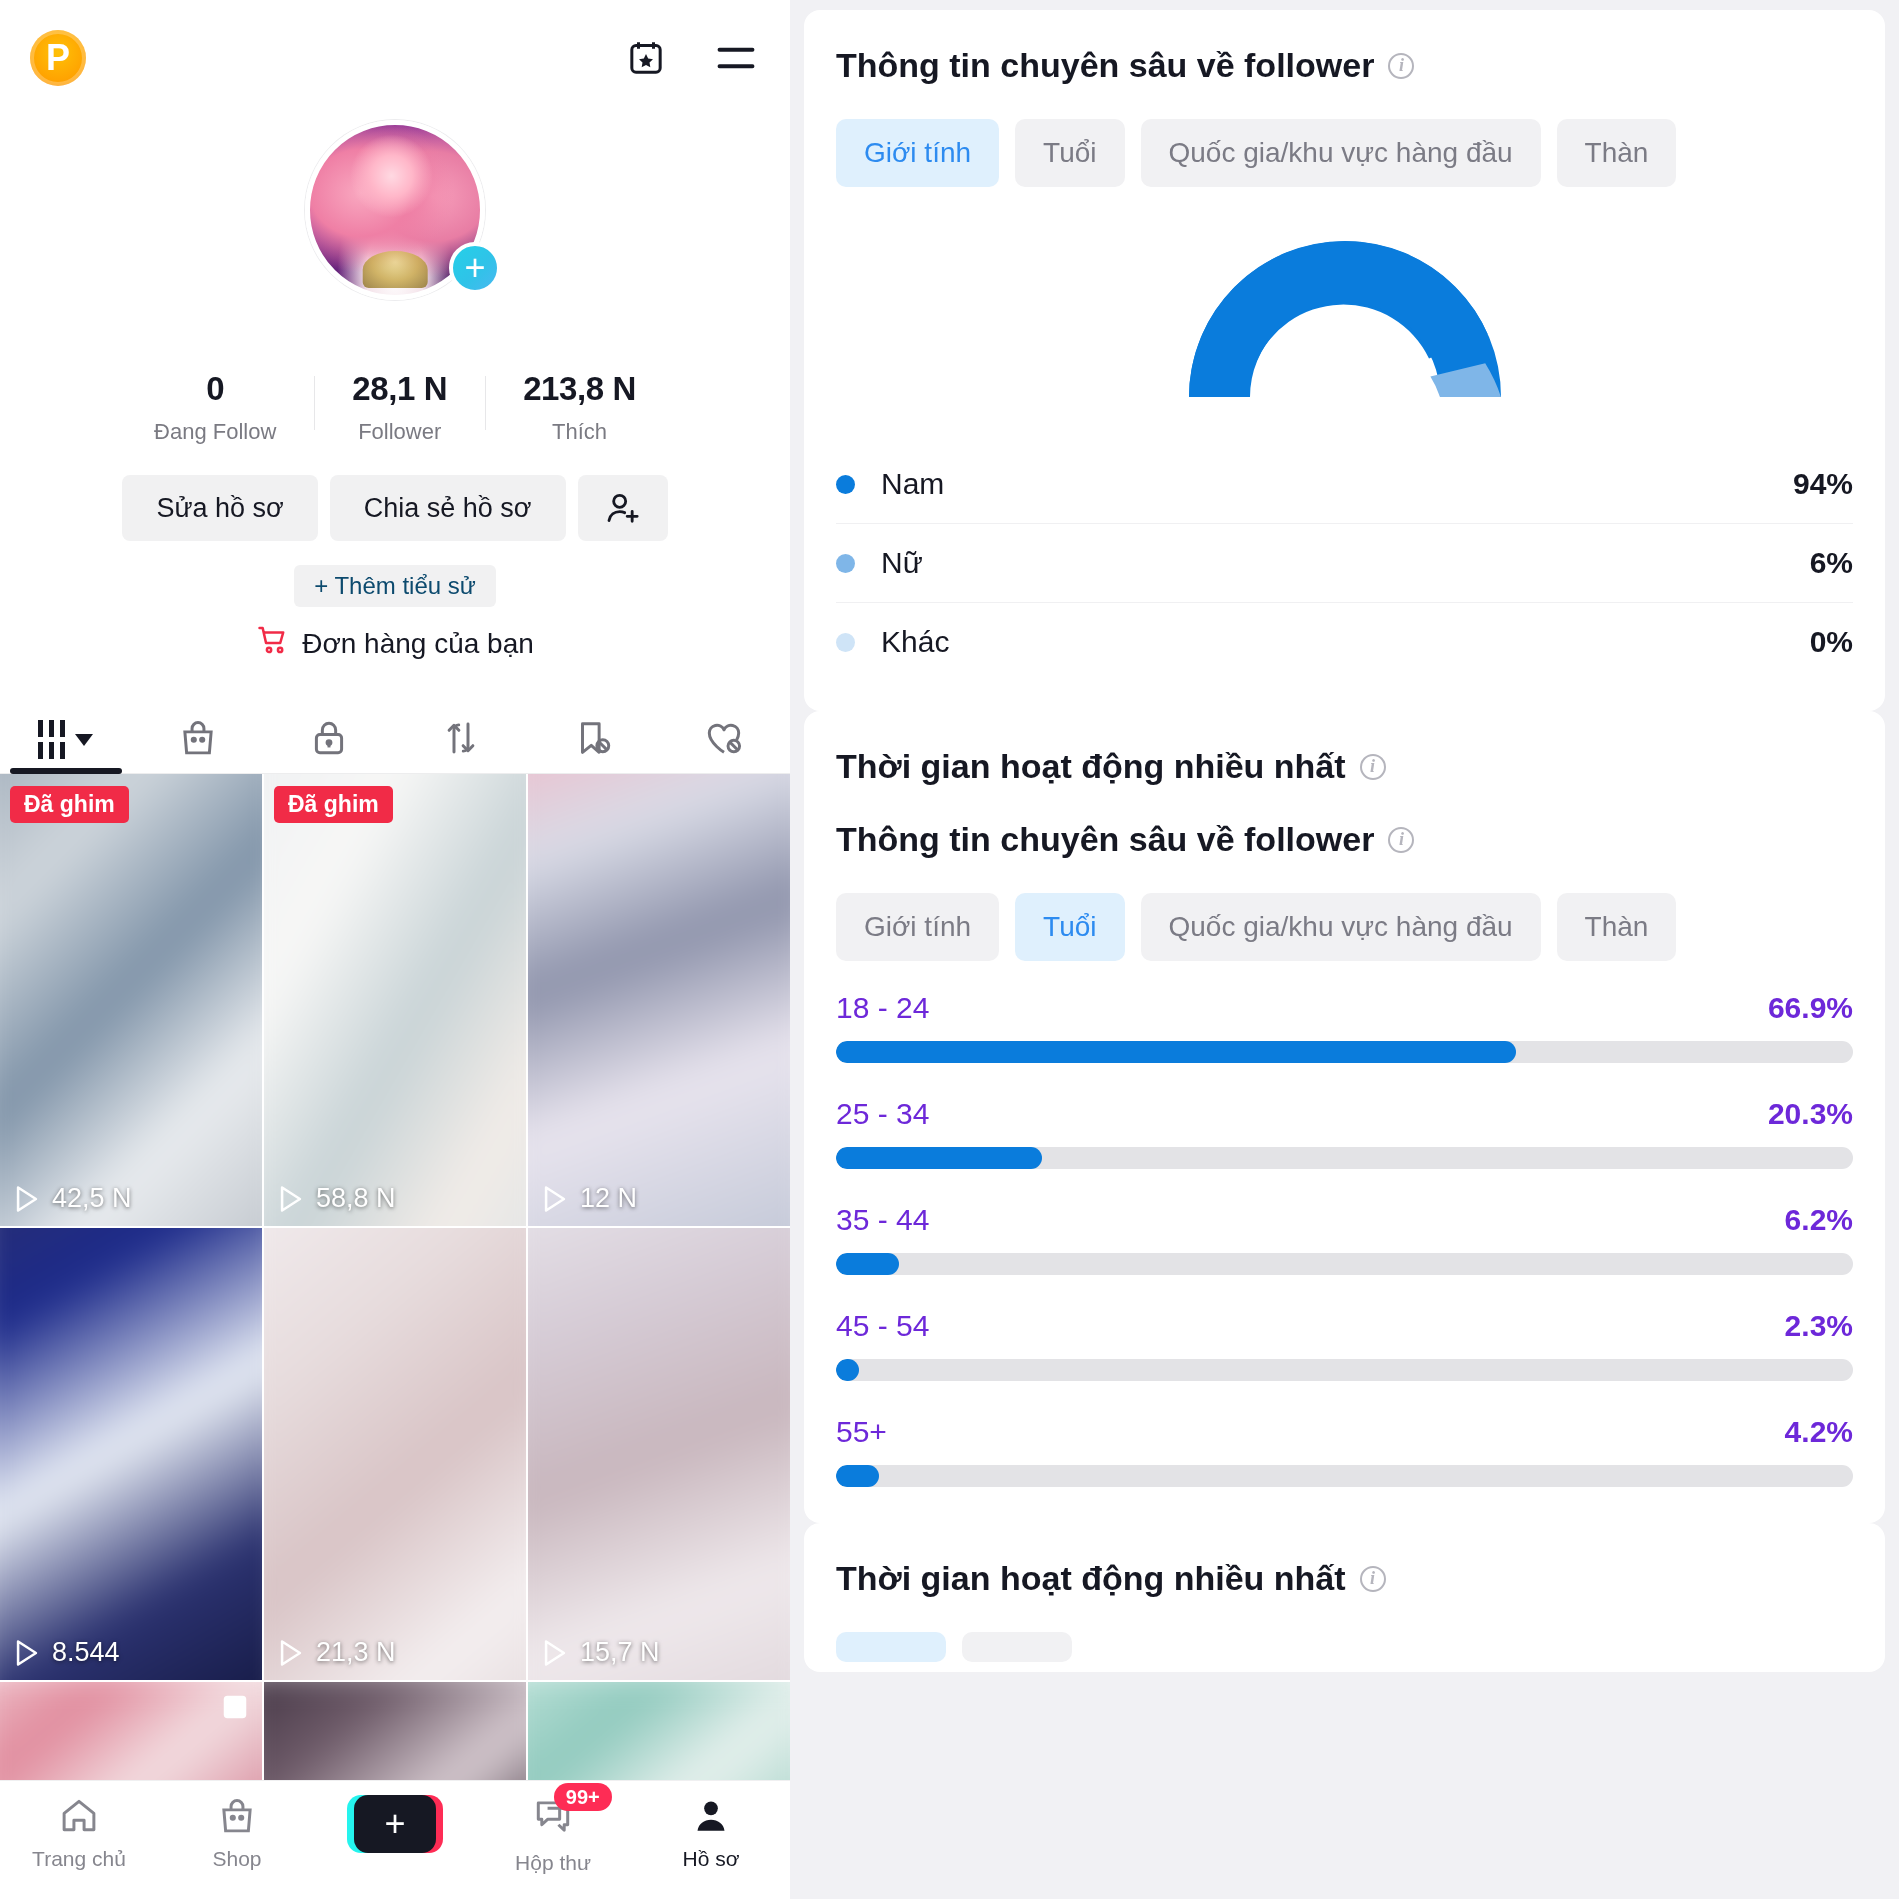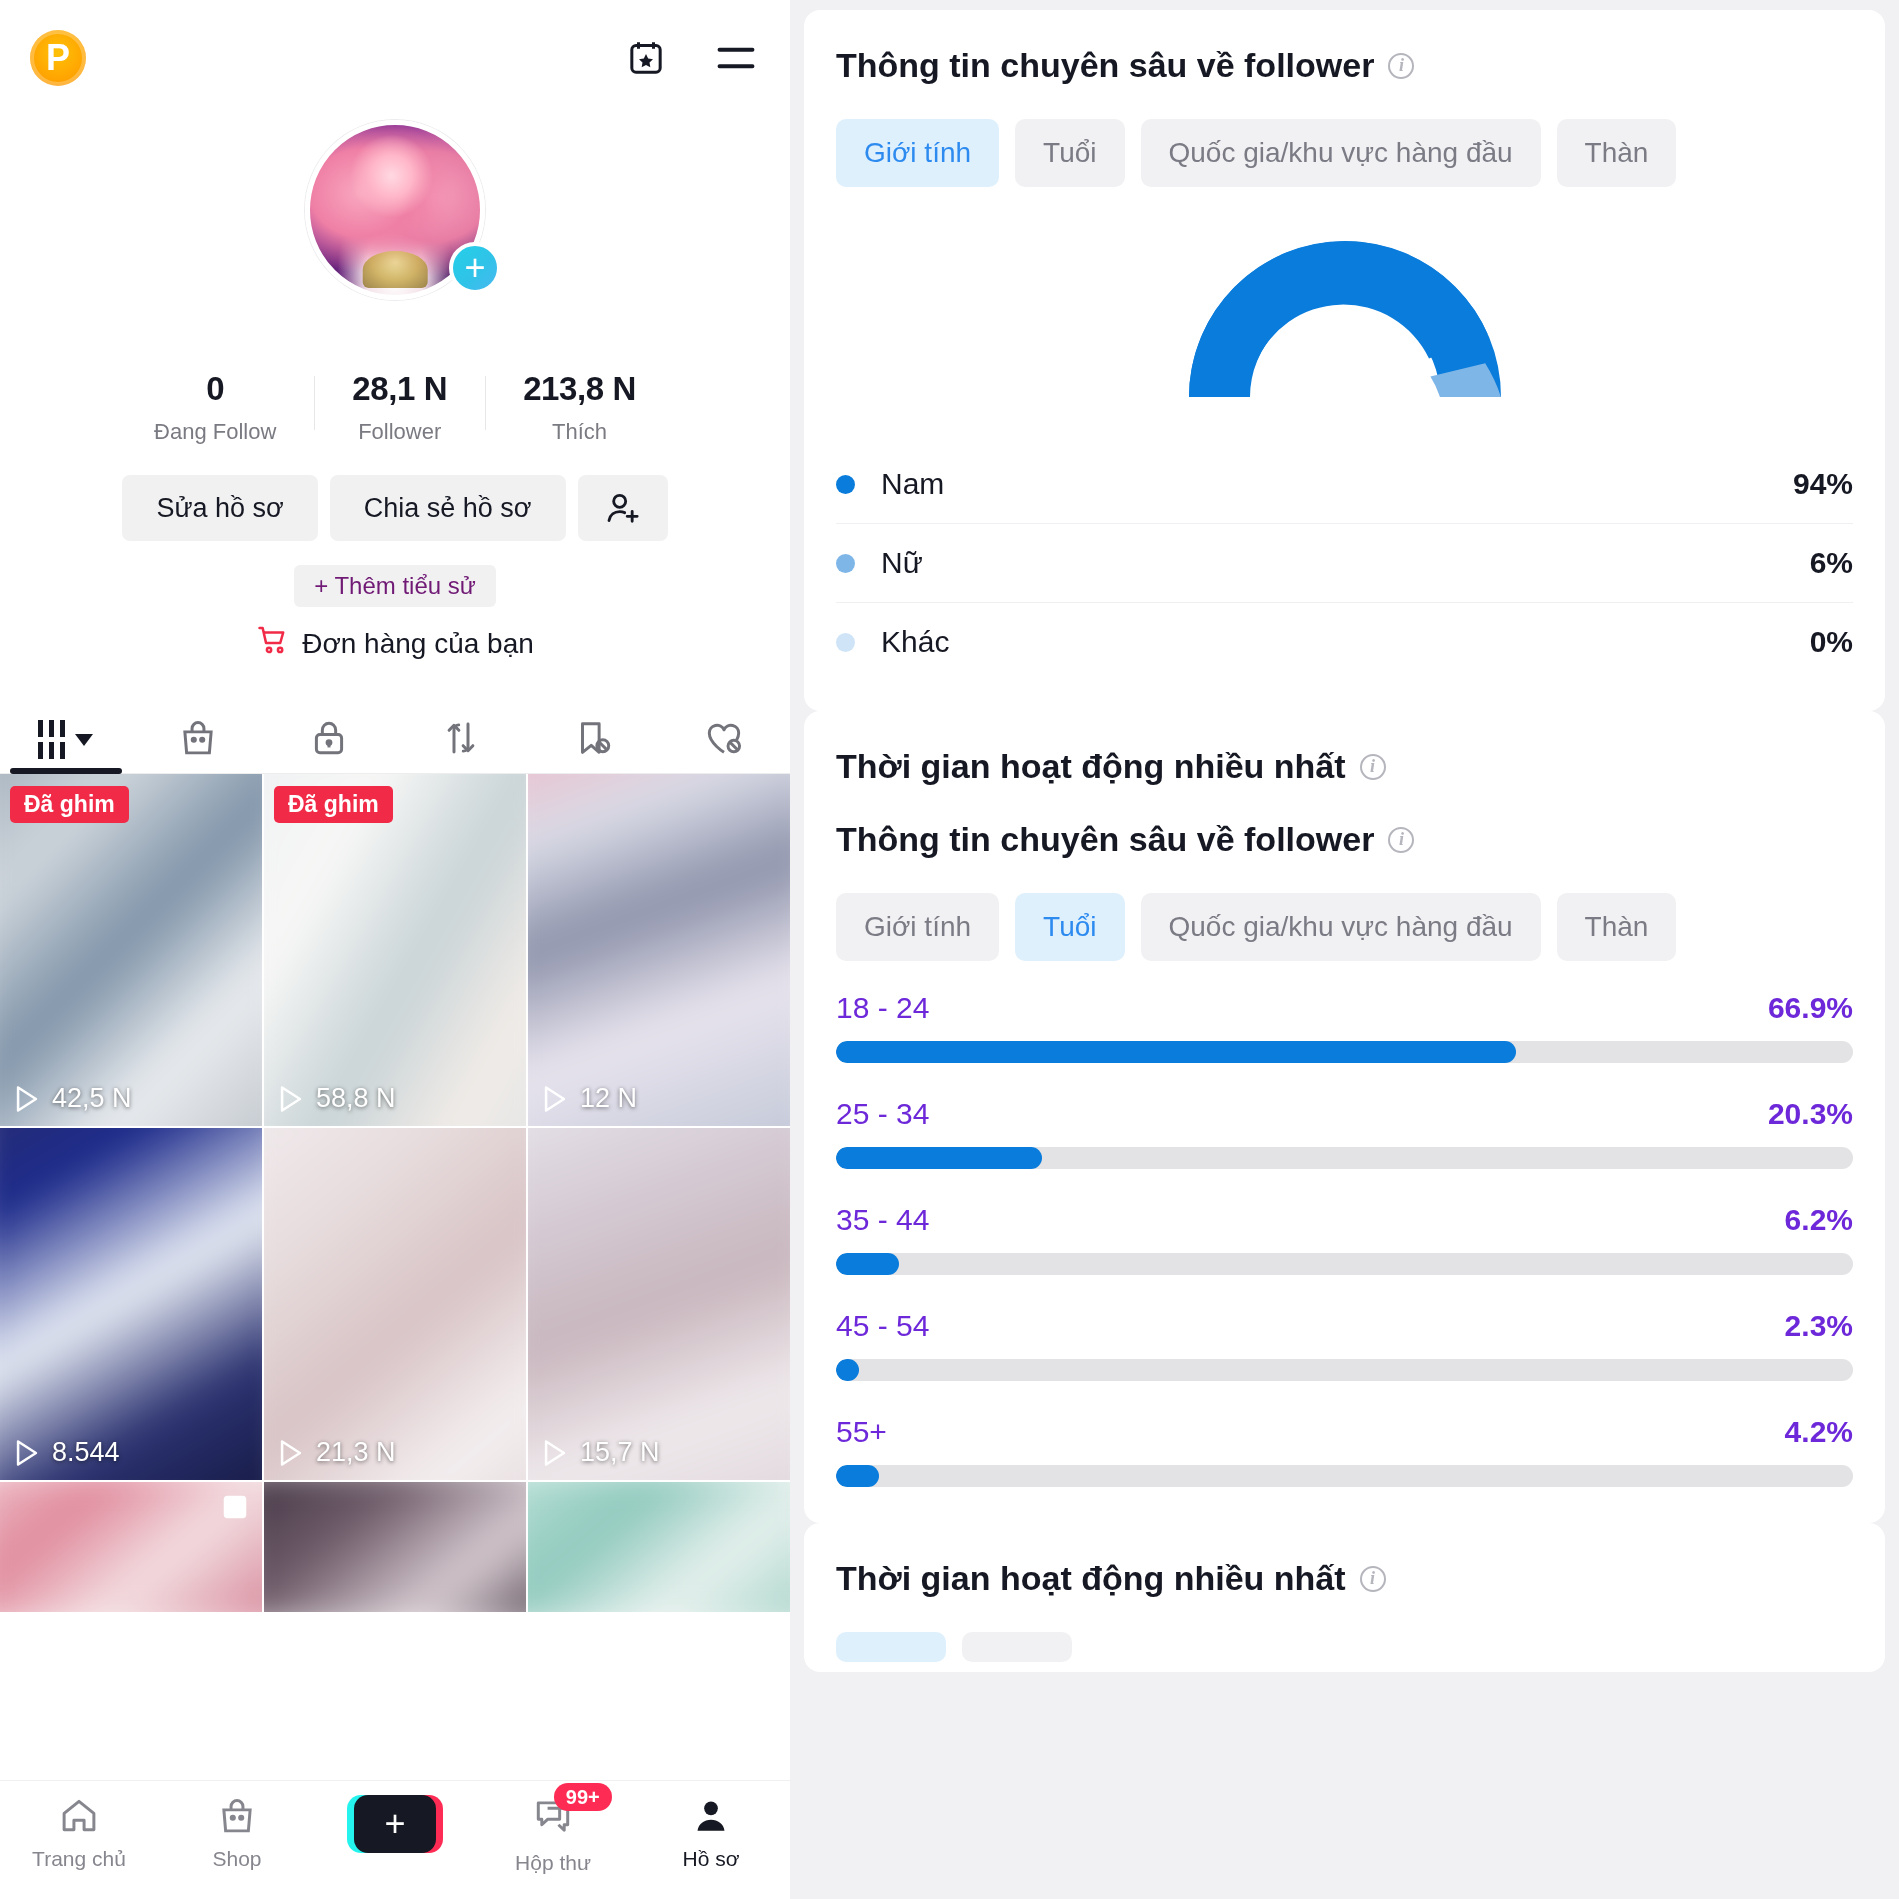--- a/index.html
+++ b/index.html
@@ -92,21 +92,21 @@
     font-size: 27px; color: #161823; font-weight: 500;
     padding: 0 34px; border: none;
   }
   .btn-icon-sq {
     background: #f1f1f2; border-radius: 8px;
     width: 90px; height: 66px; display: flex; align-items: center; justify-content: center;
   }
   .bio-add {
     margin: 24px auto 0; width: fit-content;
     background: #f1f1f2; border-radius: 6px;
-    padding: 7px 20px; font-size: 24px; color: #701a75;
+    padding: 7px 20px; font-size: 24px; color: #0c4a6e;
   }
   .orders {
     margin: 16px auto 0; width: fit-content;
     display: flex; align-items: center; gap: 12px;
     font-size: 28px; color: #161823; font-weight: 500;
   }
 
   .tabs-row {
     display: flex; align-items: flex-end;
     height: 90px; margin-top: 20px;
@@ -122,21 +122,21 @@
     content: ""; position: absolute; bottom: -1px; left: 50%; transform: translateX(-50%);
     width: 112px; height: 6px; background: #161823; border-radius: 3px;
   }
   .tab-inner { display: flex; align-items: center; gap: 10px; }
   .bars-ico { display: flex; flex-direction: column; gap: 5px; }
   .bars-ico span { display: flex; gap: 6px; }
   .bars-ico i { display: block; width: 5px; height: 17px; background: currentColor; }
   .caret-d { width: 0; height: 0; border-left: 9px solid transparent; border-right: 9px solid transparent; border-top: 12px solid currentColor; }
 
   .video-grid { display: grid; grid-template-columns: repeat(3, 1fr); gap: 2px; background: #ffffff; }
-  .cell { position: relative; height: 352px; overflow: hidden; }
+  .cell { position: relative; height: 452px; overflow: hidden; }
   .cell .thumb { position: absolute; inset: 0; filter: blur(14px); transform: scale(1.22); }
   .pin-badge {
     position: absolute; left: 10px; top: 12px;
     background: #f12b47; color: #ffffff;
     font-size: 23px; font-weight: 600;
     padding: 5px 14px; border-radius: 5px;
   }
   .views {
     position: absolute; left: 14px; bottom: 12px;
     display: flex; align-items: center; gap: 12px;

